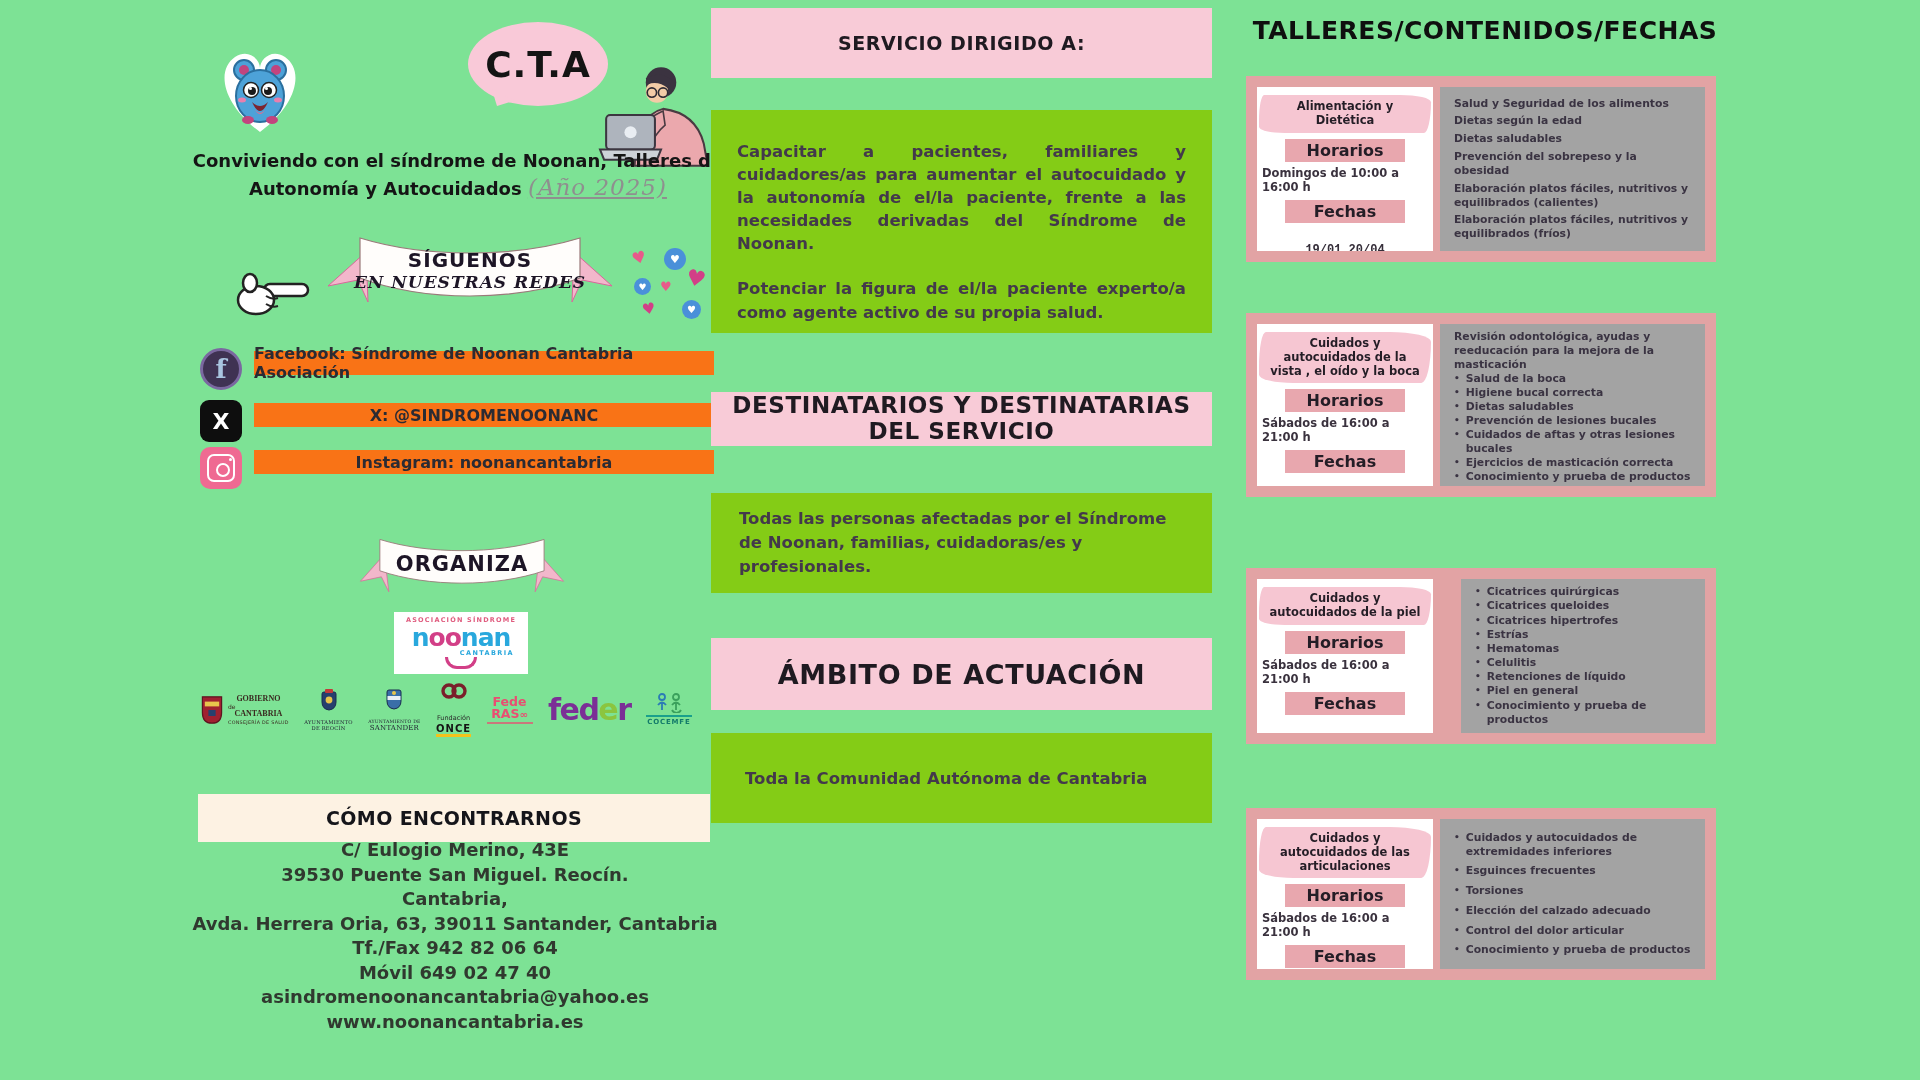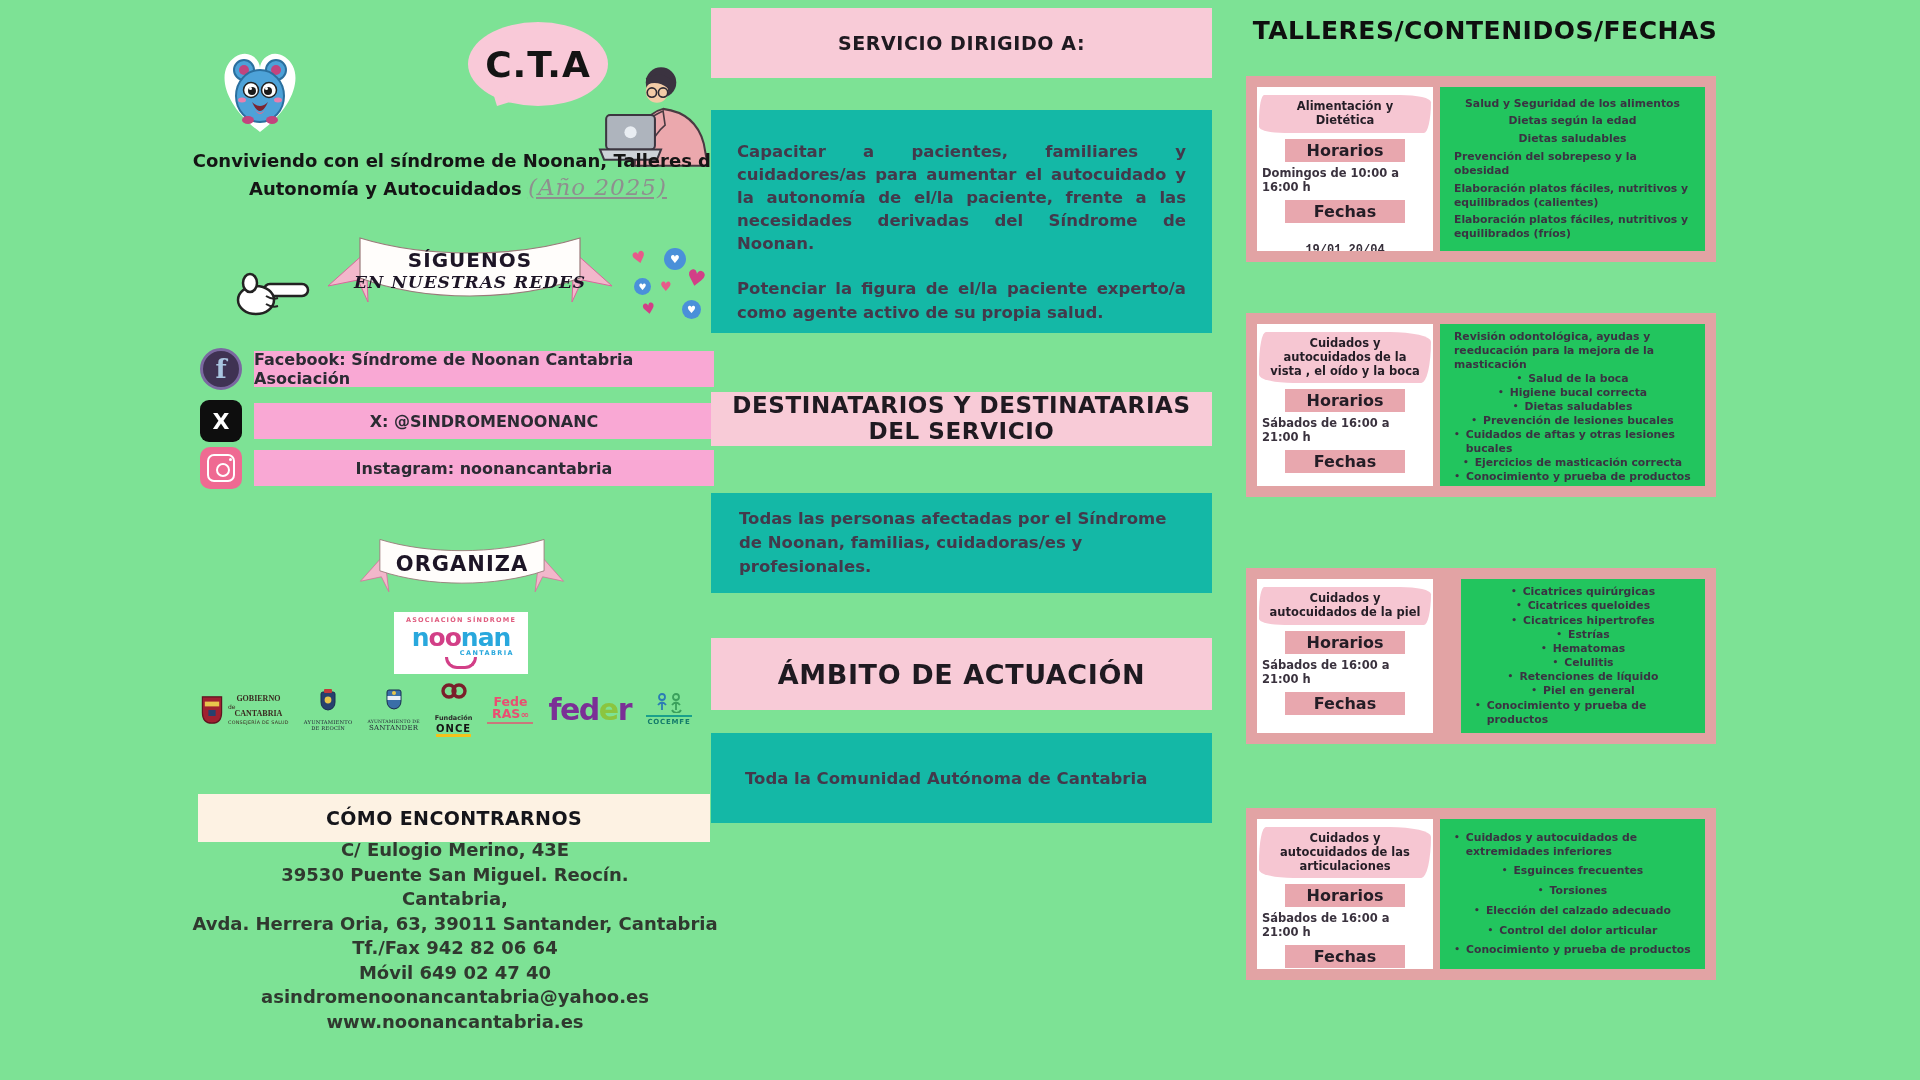--- a/index.html
+++ b/index.html
@@ -25,21 +25,21 @@
   .banner-line1{font-size:20px;font-weight:900;letter-spacing:1px;}
   .banner-line2{font-family:"DejaVu Serif", serif;font-style:italic;font-size:17px;font-weight:700;letter-spacing:1px;}
   #hand-pointer{left:232px;top:268px;width:80px;height:54px;}
   #likes-cluster{left:630px;top:248px;width:82px;height:84px;}
   .mini-heart{position:absolute;font-size:16px;line-height:1;}
   .mini-circle{position:absolute;border-radius:50%;display:flex;align-items:center;justify-content:center;color:#fff;}
 
   .srow{position:absolute;left:198px;width:516px;height:44px;}
   #row-facebook{top:348px;} #row-x{top:400px;} #row-instagram{top:447px;}
   .sicon{position:absolute;left:2px;top:0;width:42px;height:42px;box-sizing:border-box;}
-  .sbar{position:absolute;left:56px;right:0;top:3px;height:36px;background:#f9a8d4;
+  .sbar{position:absolute;left:56px;right:0;top:3px;height:24px;background:#f97316;
       display:flex;align-items:center;justify-content:center;font-size:16px;font-weight:700;color:#2b2b33;}
   #icon-facebook{border-radius:50%;background:#3f3253;border:3px solid #7a68a0;
       display:flex;align-items:center;justify-content:center;color:#a9c4e0;
       font-family:"DejaVu Serif", serif;font-size:26px;font-weight:700;}
   #icon-x{border-radius:9px;background:#0e0e0e;display:flex;align-items:center;justify-content:center;
       color:#fff;font-size:22px;font-weight:900;}
   #icon-instagram{border-radius:10px;background:#ef6a92;display:flex;align-items:center;justify-content:center;}
   .ig-frame{width:24px;height:24px;border:2.5px solid #fff;border-radius:7px;position:relative;}
   .ig-lens{position:absolute;left:50%;top:50%;width:10px;height:10px;margin:-5px 0 0 -5px;border:2.5px solid #fff;border-radius:50%;}
   .ig-dot{position:absolute;right:1.5px;top:1.5px;width:3px;height:3px;background:#fff;border-radius:50%;}
@@ -59,58 +59,58 @@
 
   #partner-logos{left:200px;top:680px;width:492px;height:60px;display:flex;align-items:center;justify-content:space-between;}
   .pt{display:flex;flex-direction:column;align-items:center;text-align:center;line-height:1.1;}
   #pt-gobierno{flex-direction:row;gap:4px;text-align:left;}
   .gob-txt div{line-height:1.05;}
   .gob-l1,.gob-l3{font-family:Liberation Serif, serif;font-size:8px;font-weight:700;color:#3a2a20;text-align:center;}
   .gob-l2{font-size:6px;color:#3a2a20;}
   .gob-l4{font-size:4.8px;color:#3a2a20;letter-spacing:.3px;margin-top:1px;}
   .crest-cap{font-size:5.2px;font-weight:400;color:#223;font-family:"DejaVu Serif", serif;margin-top:8px;letter-spacing:.2px;}
   .santander-big{font-size:7px;}
-  .once-fund{font-size:6.5px;font-weight:700;color:#2b2b2b;margin-top:16px;}
+  .once-fund{font-size:6.5px;font-weight:400;color:#2b2b2b;margin-top:16px;}
   .once-name{font-size:10px;font-weight:900;color:#151515;letter-spacing:1px;border-bottom:3px solid #f5c21b;}
   .federas{color:#ea4d72;font-weight:800;font-size:12.5px;line-height:.95;}
   .federas .inf{font-size:10px;}
   .federas-line{width:46px;height:2px;background:#ea4d72;margin-top:2px;opacity:.7;}
   .feder-word{font-size:30px;font-weight:800;letter-spacing:-1.5px;line-height:1;}
   .fe-p{color:#7b2f96;} .fe-g{color:#8bc53f;}
   .cocemfe-line{width:46px;height:2px;background:#1aa08c;margin:2px 0;}
   .cocemfe-name{font-size:7px;font-weight:800;color:#137a6a;letter-spacing:.8px;}
 
   #contact-bar{left:198px;top:794px;width:512px;height:48px;background:#fdf2e3;
       display:flex;align-items:center;justify-content:center;font-size:19px;font-weight:800;color:#15151a;letter-spacing:.4px;}
   #address-block{left:165px;top:838px;width:580px;text-align:center;}
   .addr-line{font-size:18px;font-weight:700;color:#30392f;line-height:24.5px;}
 
   
   .mhead{position:absolute;left:711px;width:501px;background:#f8cbd7;color:#1f1a21;font-weight:800;
       display:flex;align-items:center;justify-content:center;text-align:center;letter-spacing:.6px;box-sizing:border-box;}
   #mid-head-1{top:8px;height:70px;font-size:19px;}
   #mid-head-2{top:392px;height:54px;font-size:23px;line-height:1.12;}
   #mid-head-3{top:638px;height:72px;font-size:27px;}
-  .mbody{position:absolute;left:711px;width:501px;background:#14b8a6;color:#43394b;font-weight:600;box-sizing:border-box;}
+  .mbody{position:absolute;left:711px;width:501px;background:#84cc16;color:#43394b;font-weight:600;box-sizing:border-box;}
   #mid-body-1{top:110px;height:223px;padding:30px 26px;font-size:16.5px;line-height:1.4;}
   .mpara{text-align:justify;margin-bottom:22px;}
   #mid-body-2{top:493px;height:100px;display:flex;align-items:center;padding:0 28px;font-size:16.5px;line-height:1.45;}
   #mid-body-3{top:733px;height:90px;display:flex;align-items:center;padding:0 34px;font-size:16.5px;}
 
   
   #talleres-title{left:1250px;top:16px;width:470px;text-align:center;font-size:25px;font-weight:900;
       letter-spacing:.5px;color:#0f0f0f;}
   .card{position:absolute;left:1246px;width:470px;background:#e2a3a4;padding:11px;box-sizing:border-box;
       display:flex;gap:7px;border-radius:0;}
   #card-0{top:76px;height:186px;} #card-1{top:313px;height:184px;}
   #card-2{top:568px;height:176px;gap:28px;} #card-3{top:808px;height:172px;}
   .cleft{width:176px;background:#fff;display:flex;flex-direction:column;align-items:center;
       padding:8px 5px;box-sizing:border-box;overflow:hidden;}
-  .cright{flex:1;background:#22c55e;display:flex;flex-direction:column;justify-content:space-evenly;
-      padding:6px 14px;box-sizing:border-box;overflow:hidden;align-items:center;}
+  .cright{flex:1;background:#a3a3a3;display:flex;flex-direction:column;justify-content:space-evenly;
+      padding:6px 14px;box-sizing:border-box;overflow:hidden;}
   .ctitle{background:#f6c6d2;padding:5px 7px;font-size:11.5px;font-weight:800;color:#241d26;text-align:center;
       line-height:1.2;border-radius:10px 60px 14px 50px / 50px 14px 60px 12px;width:calc(100% + 6px);box-sizing:border-box;}
   .clabel{background:#e8a7ae;margin-top:6px;width:120px;text-align:center;font-size:16px;font-weight:800;
       color:#241d26;padding:2px 0;}
   .csched{margin-top:4px;font-size:11.5px;font-weight:600;color:#3a323e;}
   .cdates{margin-top:20px;width:100%;font-family:Liberation Mono, monospace;}
   .cdate{font-size:12px;font-weight:700;color:#352e39;text-align:center;line-height:1.28;}
   .citem{font-size:10.8px;font-weight:600;color:#3a3342;display:flex;gap:6px;line-height:1.3;align-items:flex-start;}
   .blt{font-size:9px;line-height:1.5;}
 </style>

